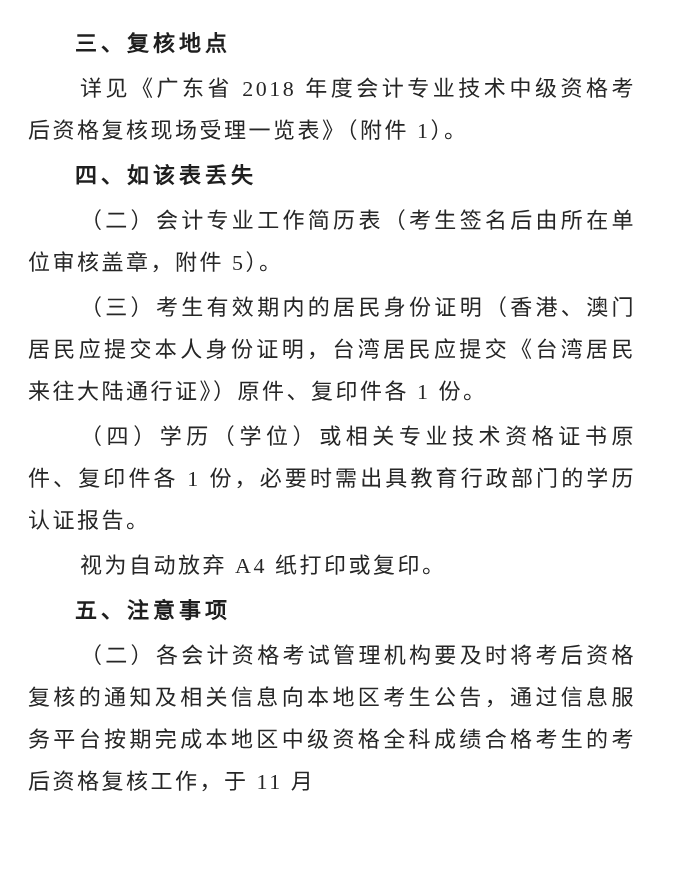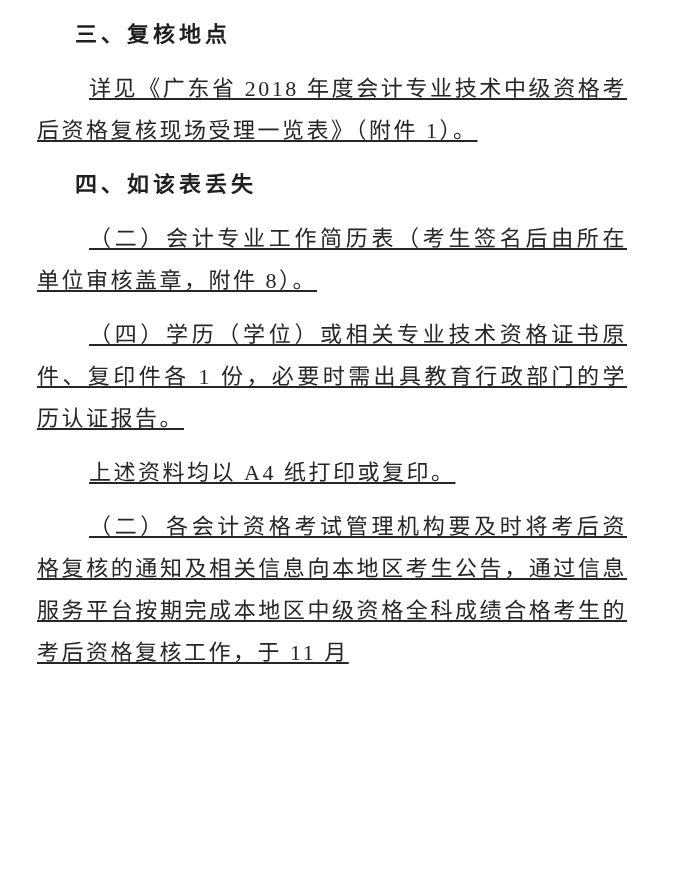--- a/index.html
+++ b/index.html
@@ -9,56 +9,57 @@
   }
   body {
     width: 694px;
     height: 896px;
     overflow: hidden;
   }
   .doc-page {
     box-sizing: border-box;
     width: 694px;
     height: 896px;
-    padding: 14px 55px 0 25px;
+    padding: 23px 55px 0 25px;
     background: #ffffff;
     color: #262626;
     font-family: "Liberation Serif", "DejaVu Serif", serif;
     font-size: 22px;
     line-height: 42px;
     text-align: justify;
   }
   .heading {
     font-family: "Liberation Sans", "DejaVu Sans", sans-serif;
     font-weight: bold;
     color: #1f1f1f;
     text-indent: 50px;
     letter-spacing: 4px;
     text-align: left;
   }
   .para {
     text-indent: 52px;
     letter-spacing: 2.5px;
-    margin: 12px;
-    text-decoration: underline;
+    margin: 3px;
   }
   .para .run {
     letter-spacing: 2.5px;
   }
   .para .mono {
     font-family: "Liberation Mono", "DejaVu Sans Mono", monospace;
     font-size: 20px;
     letter-spacing: 0.5px;
     word-break: break-all;
   }
 </style>
 </head>
 <body>
 
 <main class="doc-page">
     <div class="heading">三、复核地点</div>
     <div class="para"><span class="run">详见《广东省 2018 年度会计专业技术中级资格考后资格复核现场受理一览表》（附件 1）。</span></div>
     <div class="heading">四、如该表丢失</div>
-    <div class="para"><span class="run">（二）会计专业工作简历表（考生签名后由所在单位审核盖章，附件 8）。</span></div>
+    <div class="para"><span class="run">（二）会计专业工作简历表（考生签名后由所在单位审核盖章，附件 5）。</span></div>
+    <div class="para"><span class="run">（三）考生有效期内的居民身份证明（香港、澳门居民应提交本人身份证明，台湾居民应提交《台湾居民来往大陆通行证》）原件、复印件各 1 份。</span></div>
     <div class="para"><span class="run">（四）学历（学位）或相关专业技术资格证书原件、复印件各 1 份，必要时需出具教育行政部门的学历认证报告。</span></div>
-    <div class="para"><span class="run">上述资料均以 A4 纸打印或复印。</span></div>
+    <div class="para"><span class="run">视为自动放弃 A4 纸打印或复印。</span></div>
+    <div class="heading">五、注意事项</div>
     <div class="para"><span class="run">（二）各会计资格考试管理机构要及时将考后资格复核的通知及相关信息向本地区考生公告，通过信息服务平台按期完成本地区中级资格全科成绩合格考生的考后资格复核工作，于 11 月</span></div>
   </main>
 
 </body></html>

